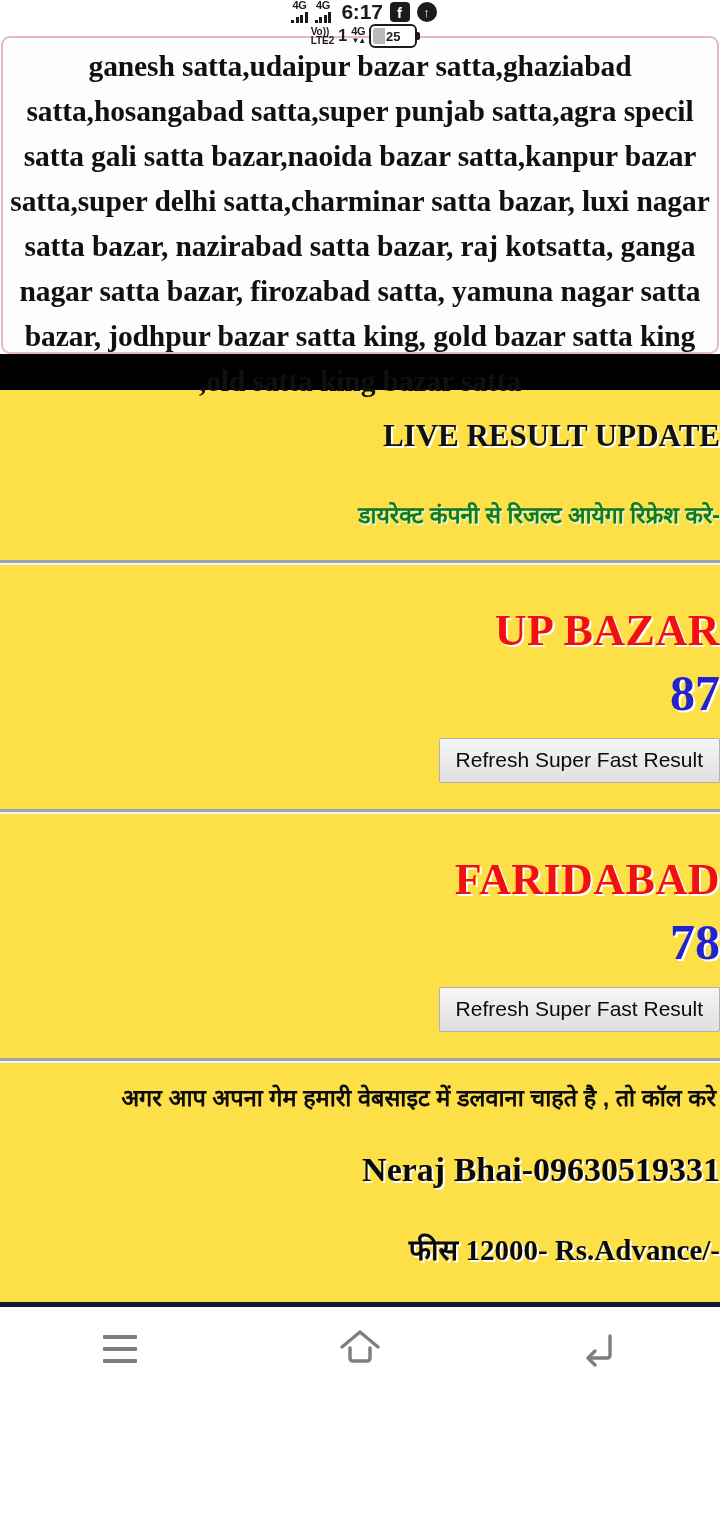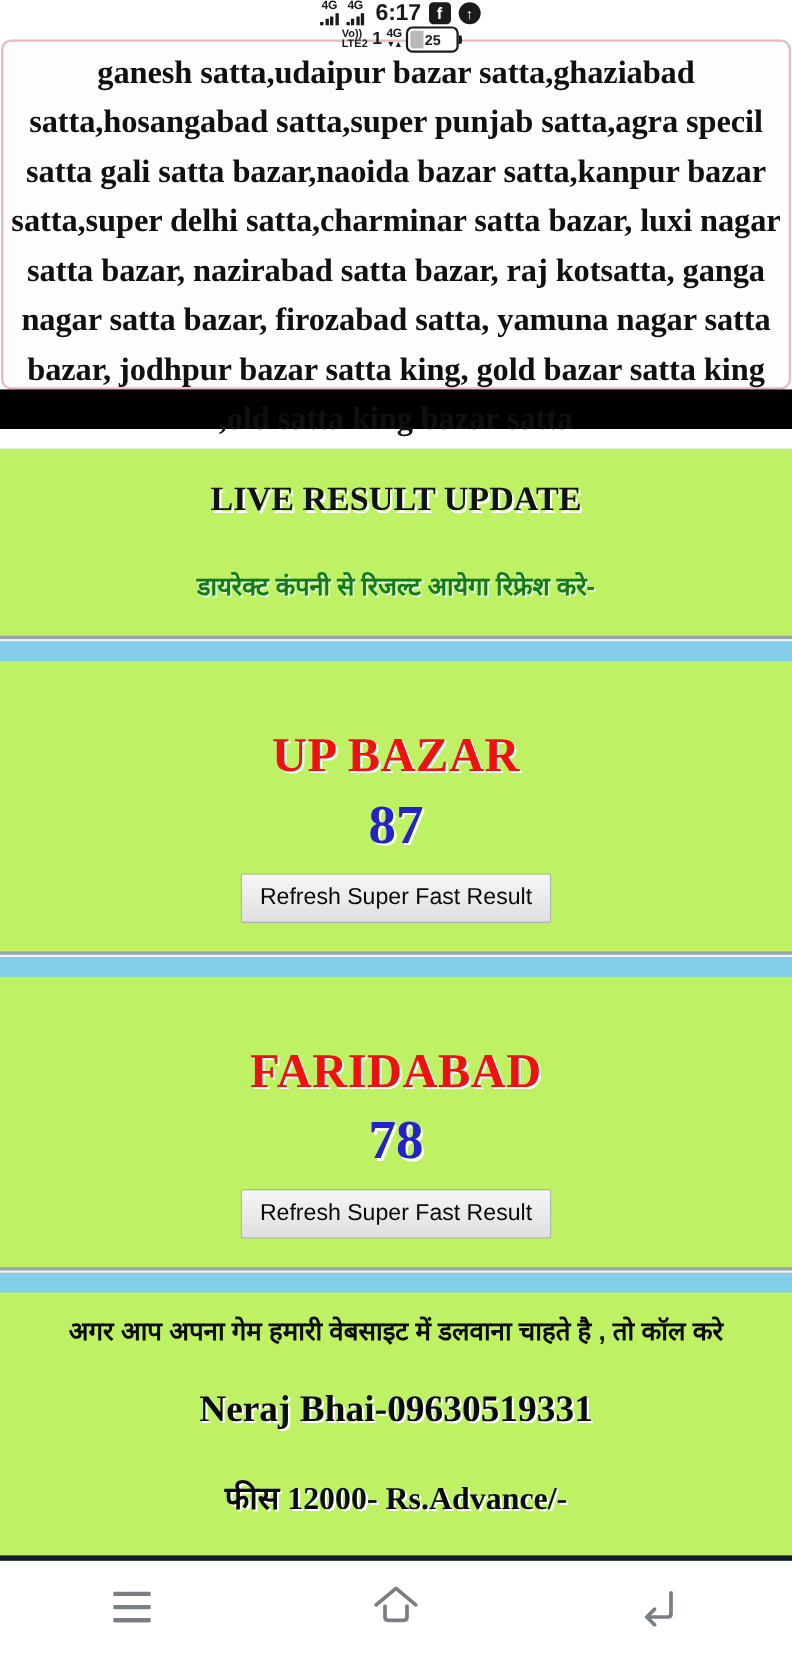--- a/index.html
+++ b/index.html
@@ -165,23 +165,22 @@
   .black-band {
     background: #000000;
     height: 36px;
   }
 
   
   .cyan {
     background: #82cee9;
   }
   .section {
-    background: #bef264;
-    text-align: center;
-    margin-top: 18px;
+    background: #fde047;
+    text-align: right;
   }
   .divider {
     height: 3px;
     background: #9aa4ad;
     border-bottom: 2px solid #eef4f6;
   }
 
   .live-title {
     font-family: "Liberation Serif", serif;
     font-weight: bold;
@@ -194,21 +193,21 @@
     font-family: "Liberation Sans", sans-serif;
     font-weight: bold;
     font-size: 23px;
     color: #147a17;
     text-shadow: 1.5px 1.5px 0 #dff7df;
     padding-top: 44px;
     padding-bottom: 30px;
   }
 
   .market-block {
-    padding-top: 60px;
+    padding-top: 40px;
     padding-bottom: 26px;
   }
   .market-name {
     font-family: "Liberation Serif", serif;
     font-weight: bold;
     font-size: 44px;
     color: #f01010;
     text-shadow: 2px 2px 0 #ffffff;
     letter-spacing: 0.5px;
   }

